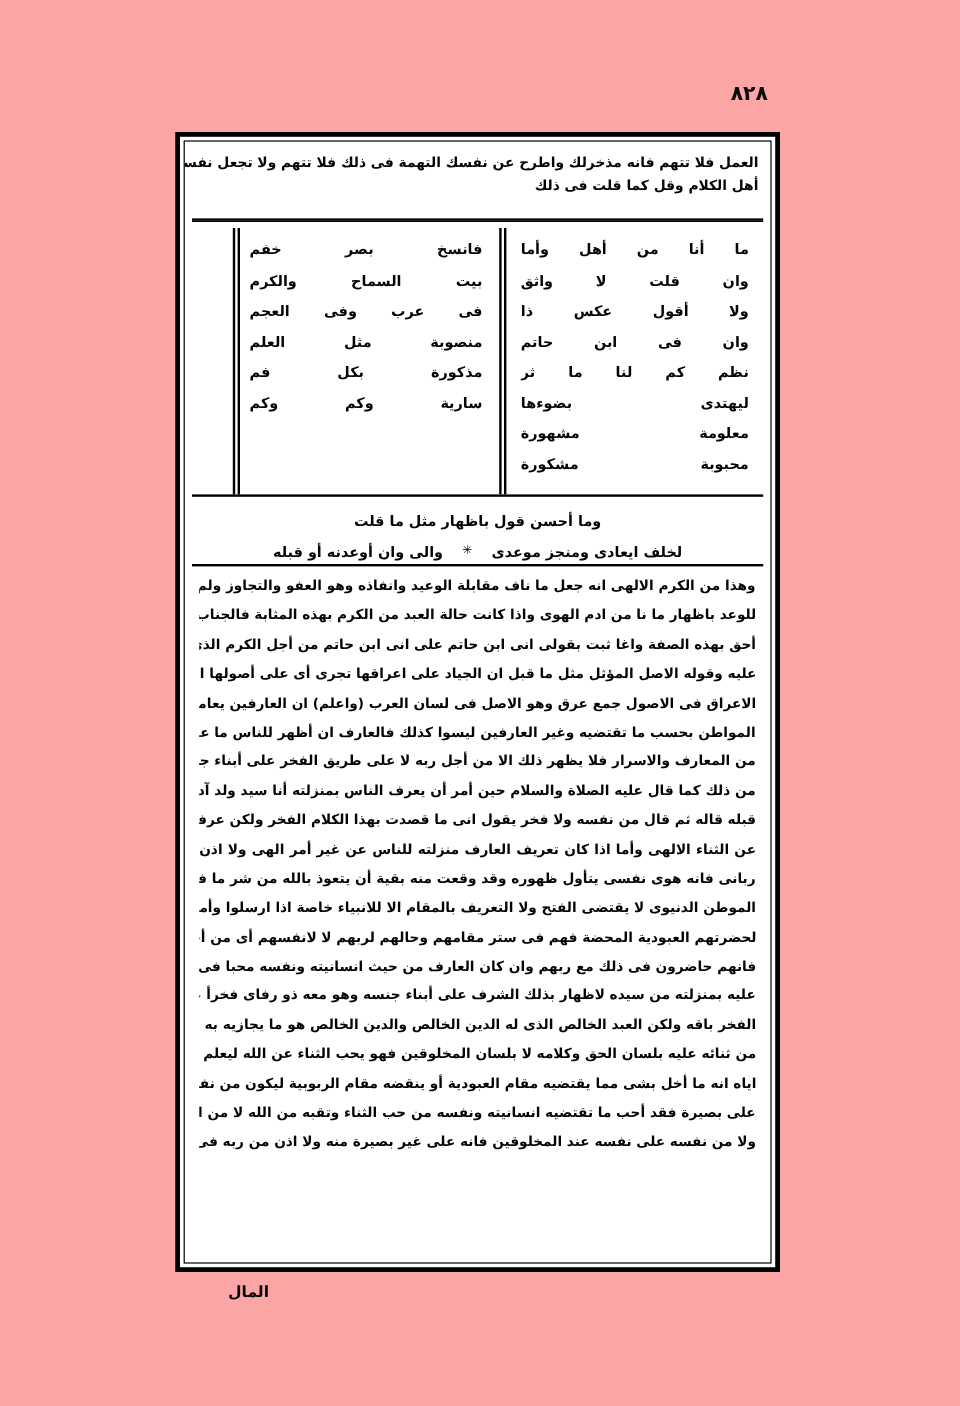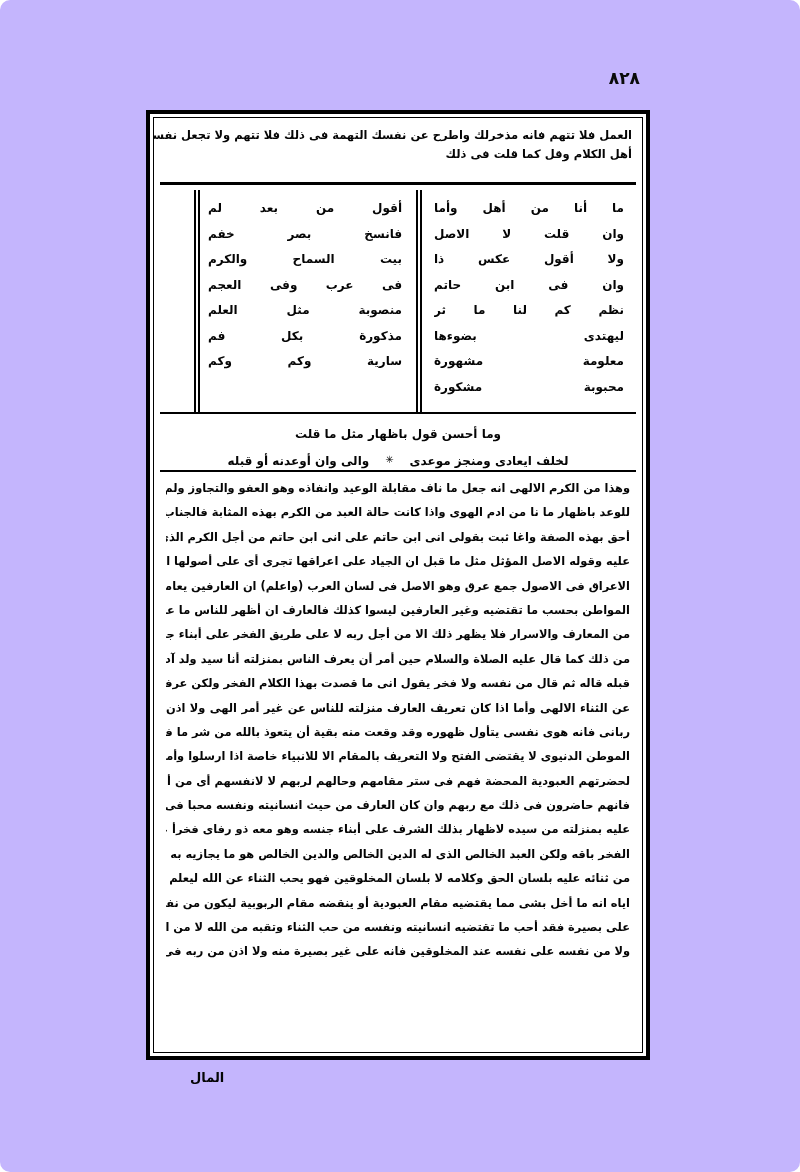--- a/index.html
+++ b/index.html
@@ -8,24 +8,23 @@
     padding: 0;
     background: #ffffff;
   }
   body {
     font-family: "DejaVu Sans", "Liberation Sans", sans-serif;
   }
   .page {
     position: relative;
     width: 800px;
     height: 1172px;
-    background: #c4b5fd;
+    background: #fca5a5;
     overflow: hidden;
     margin: 0 auto;
-    border-radius: 10px;
   }
 
   
   .folio {
     position: absolute;
     top: 68px;
     left: 0;
     width: 640px;
     text-align: right;
     font-family: "DejaVu Sans", sans-serif;
@@ -236,31 +235,30 @@
 
       <div class="rule-h" style="top:64px;"></div>
 
       <div class="poem-table">
 
         <div class="vrule v1"></div>
         <div class="vrule v2"></div>
 
         <div class="poem-col right">
           <div class="ar poem-line">ما أنا من أهل وأما</div>
-          <div class="ar poem-line">وان قلت لا الاصل</div>
+          <div class="ar poem-line">وان قلت لا واثق</div>
           <div class="ar poem-line">ولا أقول عكس ذا</div>
           <div class="ar poem-line">وان فى ابن حاتم</div>
           <div class="ar poem-line">نظم كم لنا ما ثر</div>
           <div class="ar poem-line">ليهتدى بضوءها</div>
           <div class="ar poem-line">معلومة مشهورة</div>
           <div class="ar poem-line">محبوبة مشكورة</div>
         </div>
 
         <div class="poem-col left">
-          <div class="ar poem-line">أقول من بعد لم</div>
           <div class="ar poem-line">فانسخ بصر خفم</div>
           <div class="ar poem-line">بيت السماح والكرم</div>
           <div class="ar poem-line">فى عرب وفى العجم</div>
           <div class="ar poem-line">منصوبة مثل العلم</div>
           <div class="ar poem-line">مذكورة بكل فم</div>
           <div class="ar poem-line">سارية وكم وكم</div>
         </div>
 
         <div class="poem-col blank"></div>
       </div>

